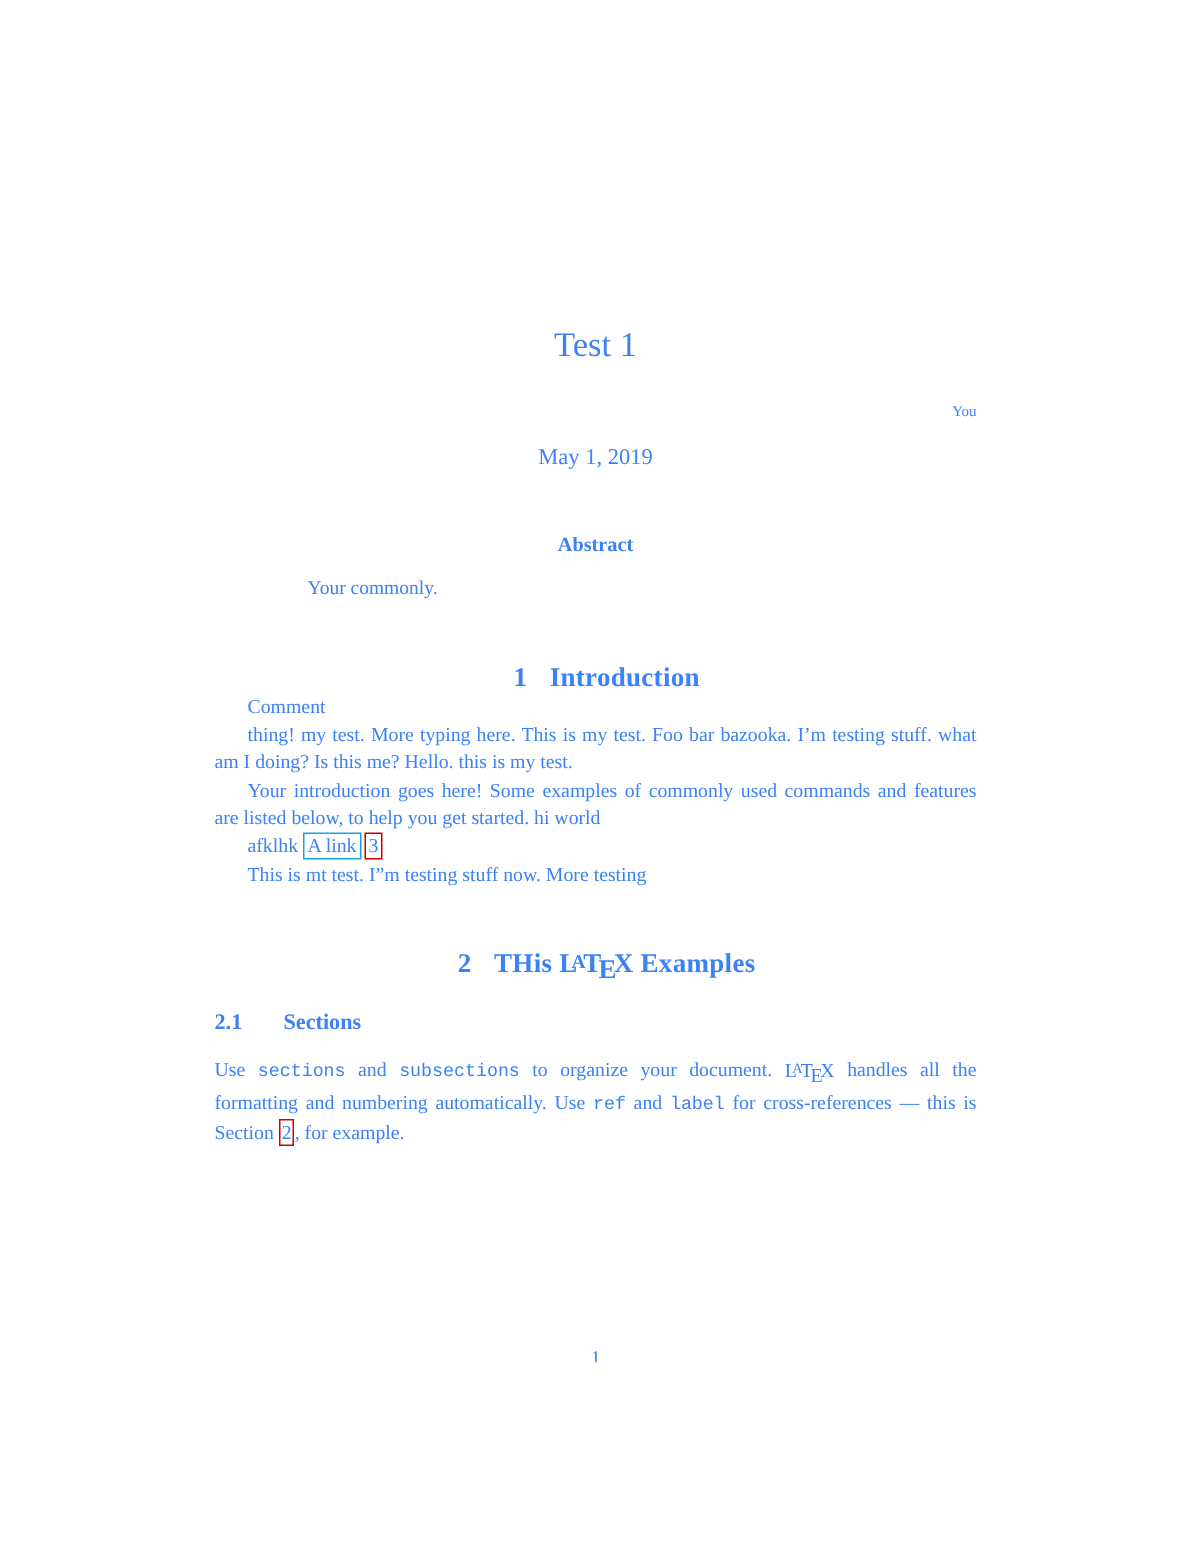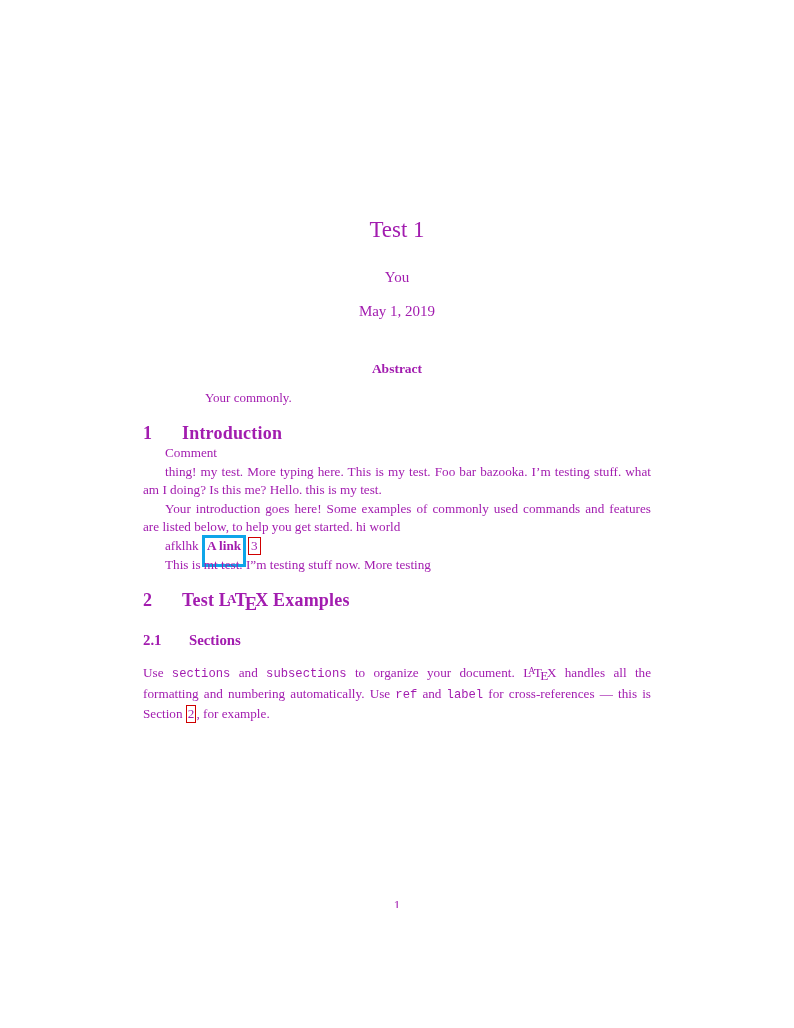--- a/index.html
+++ b/index.html
@@ -1,55 +1,55 @@
 <!DOCTYPE html>
 <html><head>
 <meta charset="utf-8">
 <style>
   html, body { margin: 0; padding: 0; background: #ffffff; }
   .page {
     position: relative;
     width: 794px;
     height: 908px;
     background: #ffffff;
-    color: #a21caf;
+    color: #3b82f6;
     font-family: "Liberation Serif", serif;
     overflow: hidden;
   }
   .text-block {
     position: absolute;
     left: 143px;
     top: 0;
     width: 508px;
   }
   .doc-title   { margin-top: 217px; text-align: center; font-size: 23px; }
-  .doc-author  { margin-top: 26px;  text-align: center; font-size: 15px; }
+  .doc-author  { margin-top: 26px;  text-align: right; font-size: 10px; }
   .doc-date    { margin-top: 17px;  text-align: center; font-size: 15px; }
   .abs-head    { margin-top: 41px;  text-align: center; font-weight: bold; font-size: 13.5px; }
   .abs-body    { margin-top: 12px;  padding: 0 45px; font-size: 13px; text-indent: 17px; line-height: 18px; }
 
-  .sec-heading { margin-top: 16px; font-size: 18px; font-weight: bold; letter-spacing: 0.2px; }
+  .sec-heading { margin-top: 40px; font-size: 18px; font-weight: bold; letter-spacing: 0.2px; text-align: center; }
   .sec-heading .sec-num { display: inline-block; min-width: 39px; }
   .subsec-heading { margin-top: 17px; font-size: 14.8px; font-weight: bold; }
   .subsec-heading .sec-num { display: inline-block; min-width: 46px; }
 
   p.body-para {
     margin: 0;
     font-size: 13.2px;
     line-height: 18.6px;
     text-align: justify;
   }
   p.first-para { margin-top: 15px; }
   p.indent { text-indent: 22px; }
   p.last-para { margin-top: 13px; }
 
   .tt { font-family: "Liberation Mono", monospace; font-size: 12.2px; }
 
   a.linkbox, span.refbox { text-decoration: none; color: inherit; }
-  .linkbox { border: 3px solid #0ea5e9; padding: 0 2px 11px 2px; font-weight: bold; }
+  .linkbox { border: 1px solid #0ea5e9; padding: 0 2px 1px 2px; }
   .refbox  { border: 1px solid #cf0000; padding: 0 2px 1px 2px; margin-left: 2px; }
   .refbox-inline { border: 1px solid #cf0000; padding: 0 1px 1px 1px; }
 
   .latex-logo .lA {
     font-size: 0.72em;
     vertical-align: 0.27em;
     margin-left: -0.32em;
     margin-right: -0.13em;
   }
   .latex-logo .lE {
@@ -84,21 +84,21 @@
       <span class="sec-num">1</span><span>Introduction</span>
     </div>
 
     <p class="body-para indent">Comment</p>
     <p class="body-para indent">thing! my test. More typing here. This is my test. Foo bar bazooka. I’m testing stuff. what am I doing? Is this me? Hello. this is my test.</p>
     <p class="body-para indent">Your introduction goes here! Some examples of commonly used commands and features are listed below, to help you get started. hi world</p>
     <p class="body-para indent"><span>afklhk </span><a href="#" class="linkbox">A link</a><span class="refbox">3</span></p>
     <p class="body-para indent">This is mt test. I”m testing stuff now. More testing</p>
 
     <div class="sec-heading">
-      <span class="sec-num">2</span><span>Test </span><span class="latex-logo"><span>L</span><span class="lA">A</span><span>T</span><span class="lE">E</span><span>X</span></span><span> Examples</span>
+      <span class="sec-num">2</span><span>THis </span><span class="latex-logo"><span>L</span><span class="lA">A</span><span>T</span><span class="lE">E</span><span>X</span></span><span> Examples</span>
     </div>
 
     <div class="subsec-heading">
       <span class="sec-num">2.1</span><span>Sections</span>
     </div>
 
     <p class="body-para last-para"><span>Use </span><span class="tt">sections</span><span> and </span><span class="tt">subsections</span><span> to organize your document. </span><span class="latex-logo"><span>L</span><span class="lA">A</span><span>T</span><span class="lE">E</span><span>X</span></span><span> handles all the formatting and numbering automatically. Use </span><span class="tt">ref</span><span> and </span><span class="tt">label</span><span> for cross-references — this is Section </span><span class="refbox-inline">2</span><span>, for example.</span></p>
 
   </div>
 

